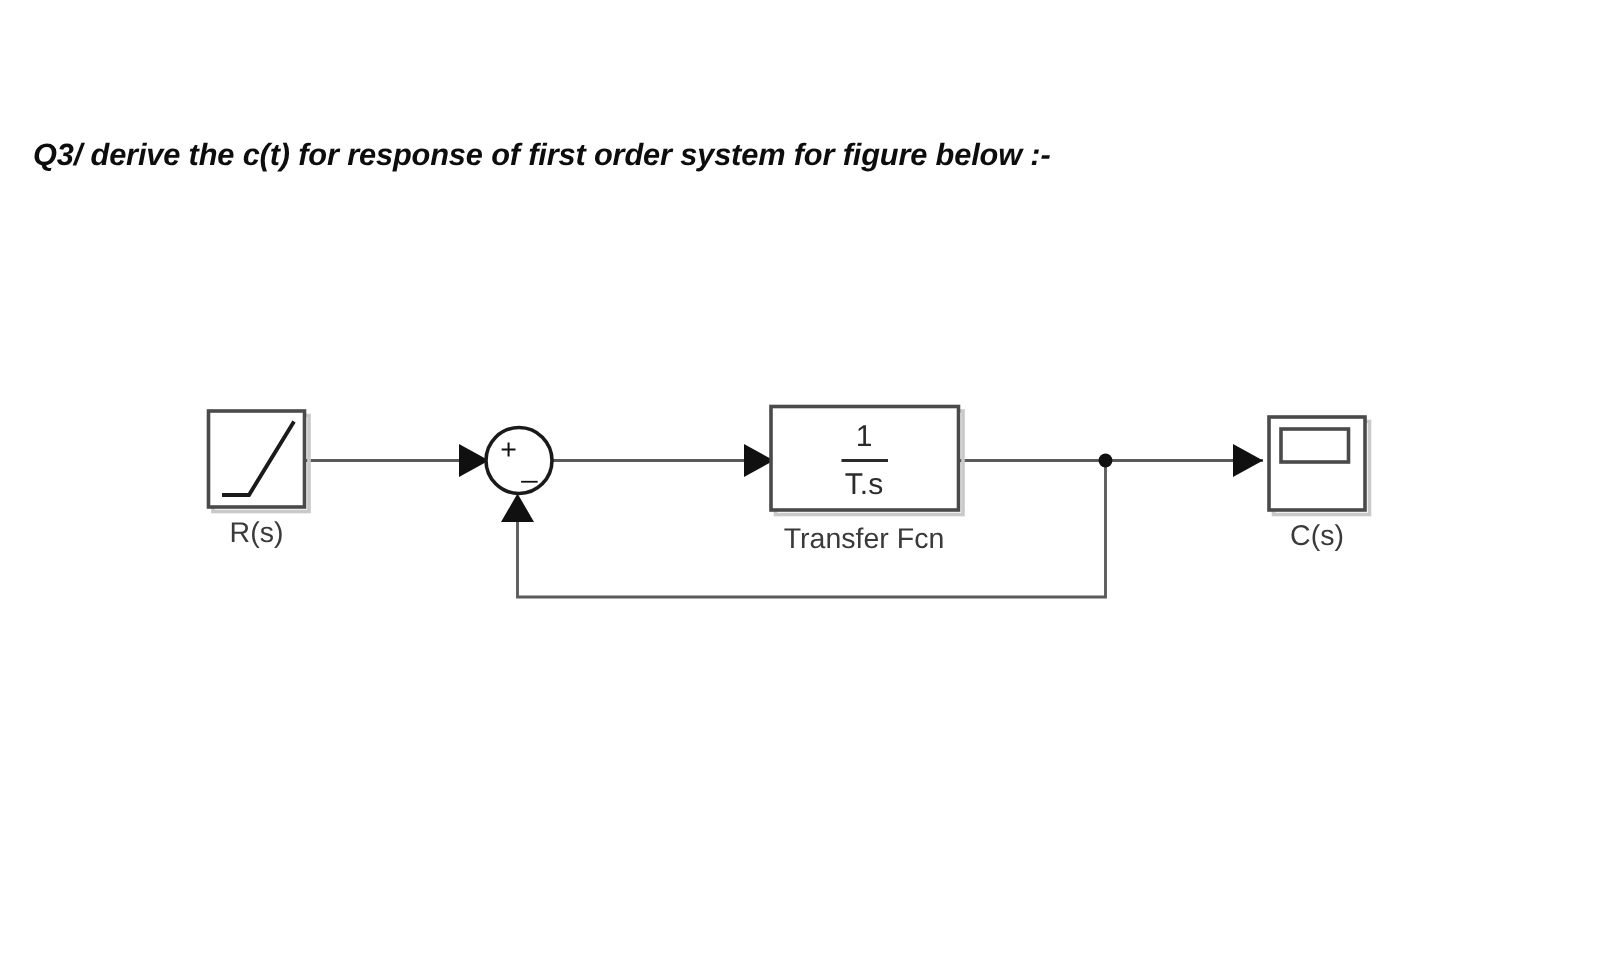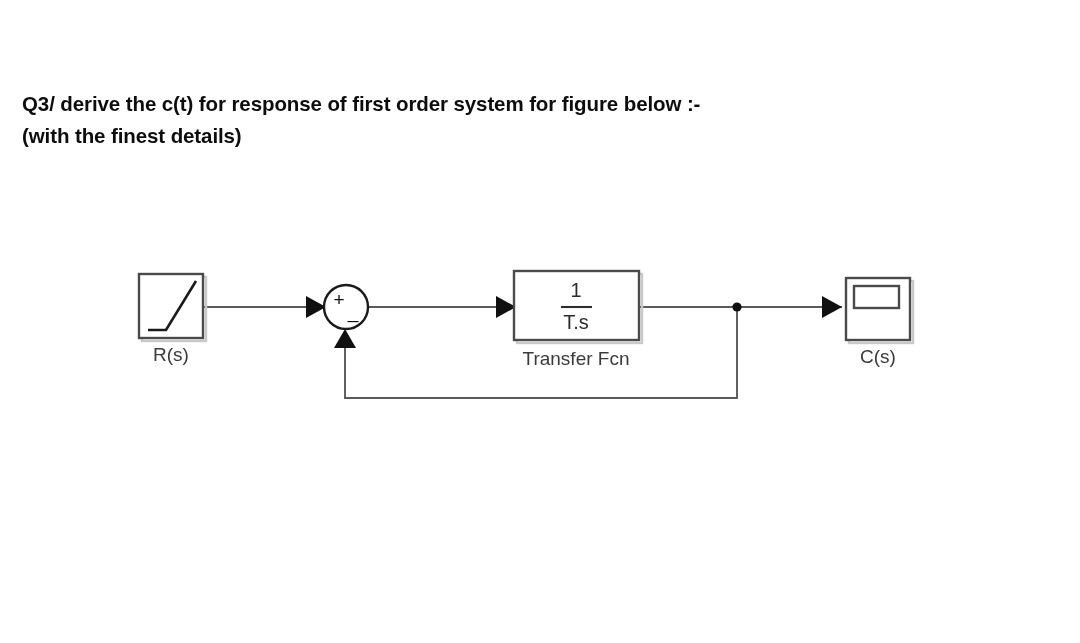--- a/index.html
+++ b/index.html
@@ -23,20 +23,21 @@
     width: 960px;
     font-size: 20.5px;
     font-weight: bold;
     line-height: 1.55;
     letter-spacing: -0.1px;
     color: #0d0d0d;
   }
   #question-heading .qline {
     display: block;
     white-space: nowrap;
+    font-style: italic;
   }
 
   #block-diagram {
     position: absolute;
     left: 0;
     top: 0;
     width: 1080px;
     height: 643px;
   }
 
@@ -76,21 +77,20 @@
     text-anchor: middle;
     dominant-baseline: middle;
   }
   .frac-bar { stroke: #2b2b2b; stroke-width: 2.1; }
 </style>
 </head>
 <body>
 
 <div id="question-heading">
   <span class="qline">Q3/ derive the c(t) for response of first order system for figure below :-</span>
-  <span class="qline">(with the finest details)</span>
 </div>
 
 <div id="block-diagram">
   <svg class="diagram-svg" viewBox="0 0 1080 643" xmlns="http://www.w3.org/2000/svg">
 
     <g>
 
       <line class="wire" x1="202" y1="307" x2="326" y2="307"></line>
 
       <line class="wire" x1="368" y1="307" x2="516" y2="307"></line>

